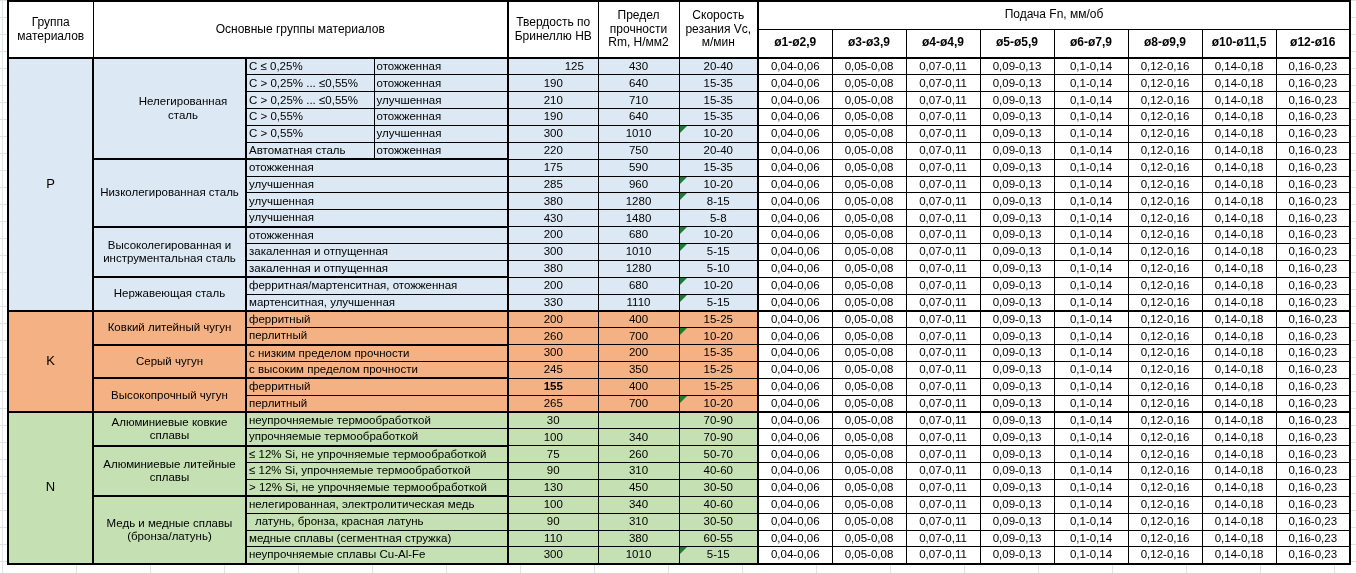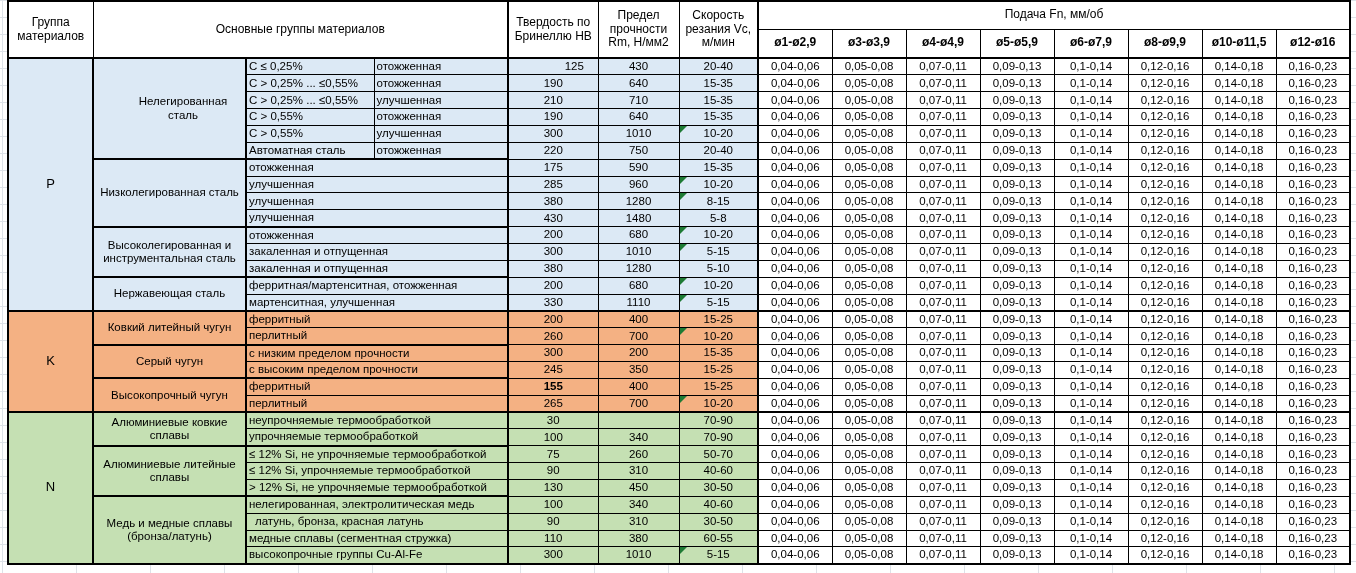--- a/index.html
+++ b/index.html
@@ -519,21 +519,21 @@
           <td class="feed bl2">0,04-0,06</td>
           <td class="feed">0,05-0,08</td>
           <td class="feed">0,07-0,11</td>
           <td class="feed">0,09-0,13</td>
           <td class="feed">0,1-0,14</td>
           <td class="feed">0,12-0,16</td>
           <td class="feed">0,14-0,18</td>
           <td class="feed">0,16-0,23</td>
         </tr>
         <tr class="gend">
-          <td class="cond c sb" colspan="2" style="background: rgb(197, 224, 179);">высокопрочные группы Cu-Al-Fe</td>
+          <td class="cond c sb" colspan="2" style="background: rgb(197, 224, 179);">неупрочняемые сплавы Cu-Al-Fe</td>
           <td class="num c bl2" style="background: rgb(197, 224, 179);">300</td>
           <td class="num c" style="background: rgb(197, 224, 179);">1010</td>
           <td class="vc c" style="background: rgb(197, 224, 179);"><span class="flag"></span><span>5-15</span></td>
           <td class="feed bl2">0,04-0,06</td>
           <td class="feed">0,05-0,08</td>
           <td class="feed">0,07-0,11</td>
           <td class="feed">0,09-0,13</td>
           <td class="feed">0,1-0,14</td>
           <td class="feed">0,12-0,16</td>
           <td class="feed">0,14-0,18</td>

